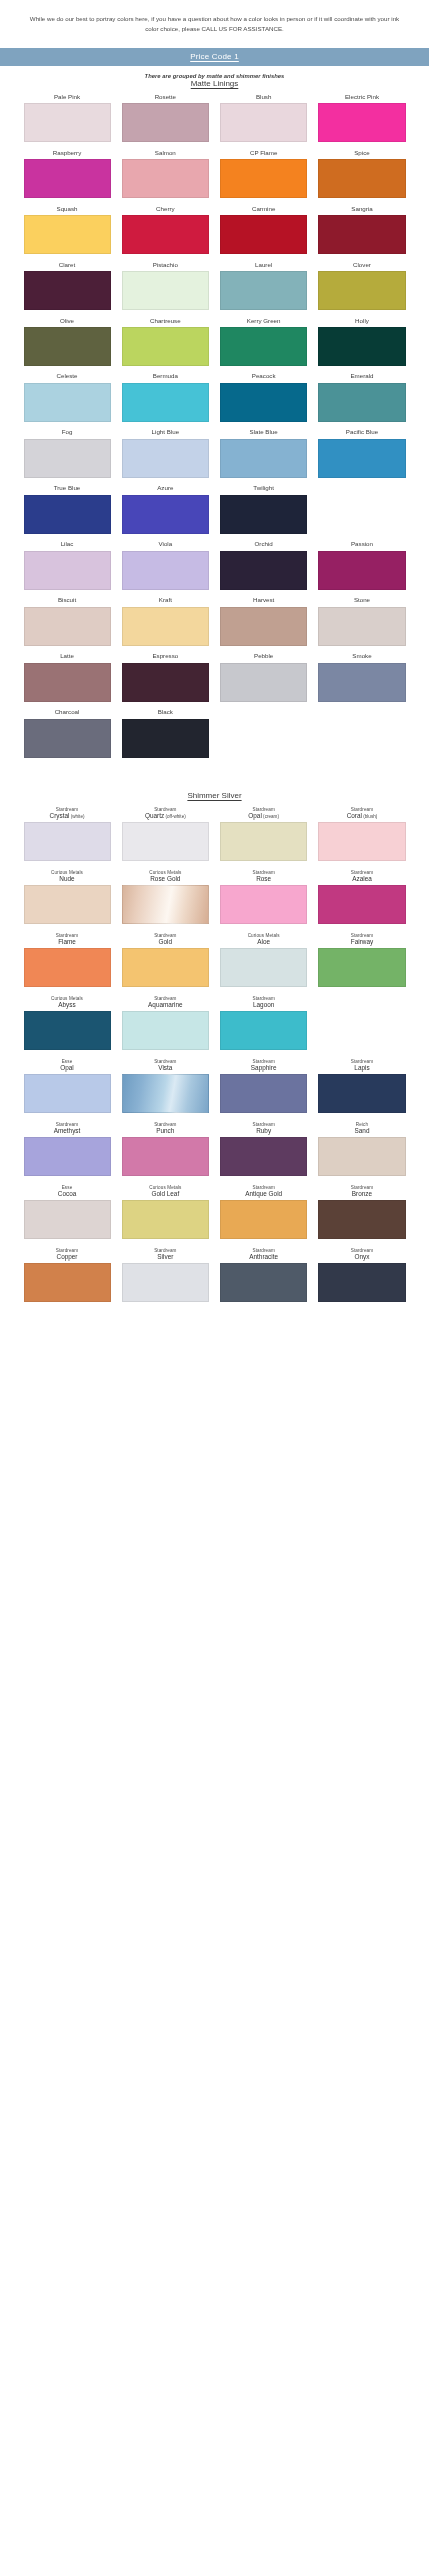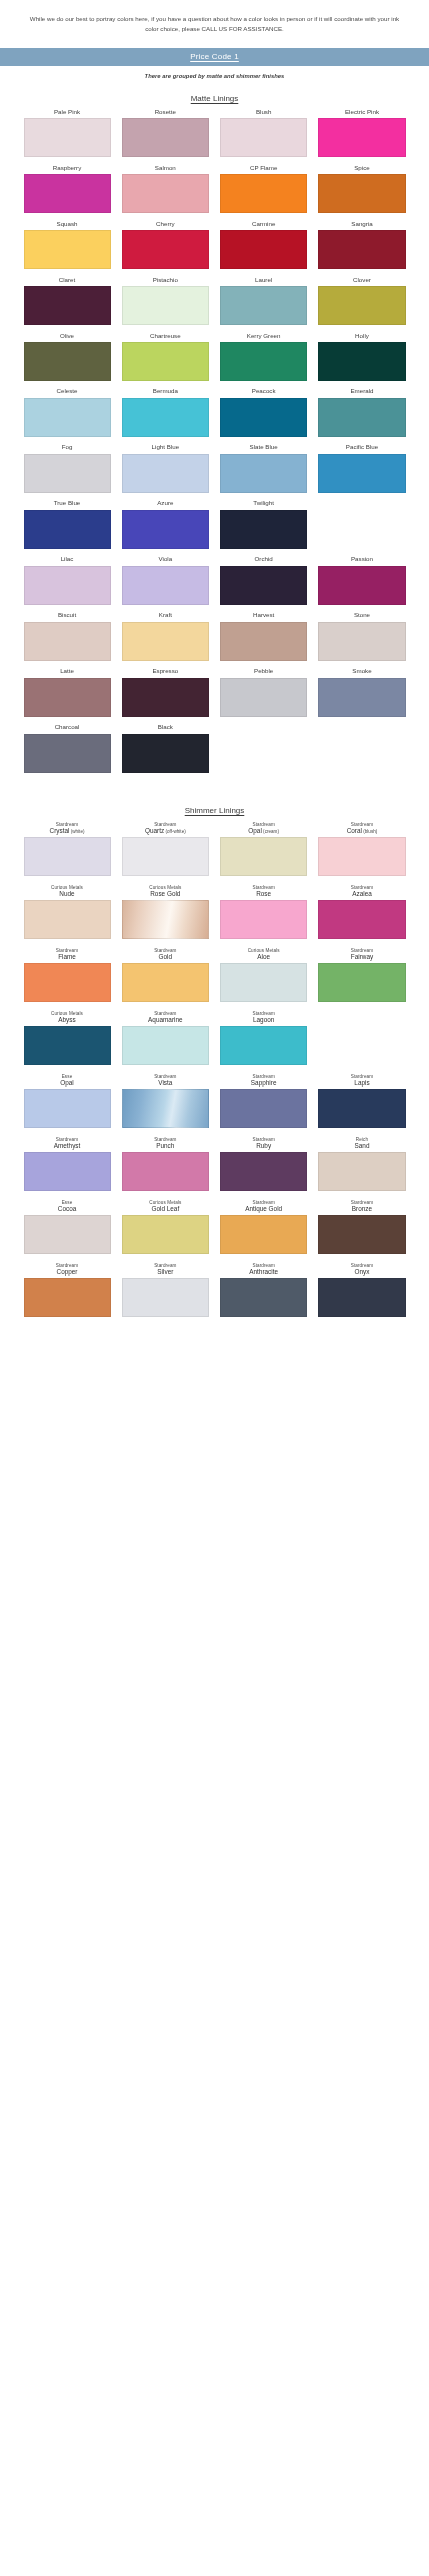--- a/index.html
+++ b/index.html
@@ -55,21 +55,20 @@
     margin-top: 7.5px;
   }
 
   
   .section-title {
     text-align: center;
     font-size: 8px;
     color: #3b3b3b;
     text-decoration: underline;
     text-underline-offset: 1.6px;
-    margin-top: 15px;
     margin-bottom: 1.1px;
   }
   .section-title.shimmer { margin-top: 33px; }
 
   
   .grid {
     width: 408px;
     margin: 0 auto;
     display: flex;
     flex-direction: column;
@@ -353,21 +352,21 @@
           <div class="label"></div>
           <div class="swatch"></div>
         </div>
         <div class="cell empty">
           <div class="label"></div>
           <div class="swatch"></div>
         </div>
       </div>
     </div>
 
-  <div class="section-title shimmer">Shimmer Linings</div>
+  <div class="section-title shimmer">Shimmer Silver</div>
   <div class="grid" id="shimmer-grid">
       <div class="row">
         <div class="cell">
           <div class="label2">
             <div class="brand">Stardream</div>
             <div class="name"><span>Crystal</span><span class="paren"> (white)</span></div>
           </div>
           <div class="swatch" style="background: rgb(222, 219, 232);"></div>
         </div>
         <div class="cell">

